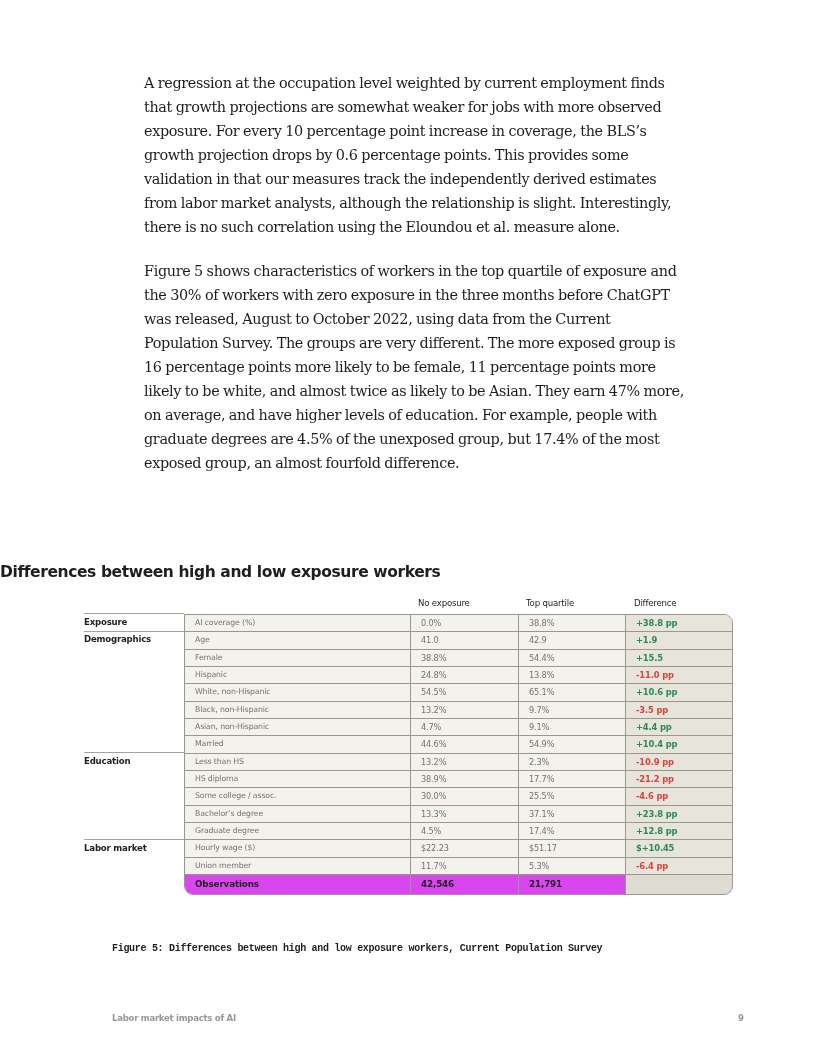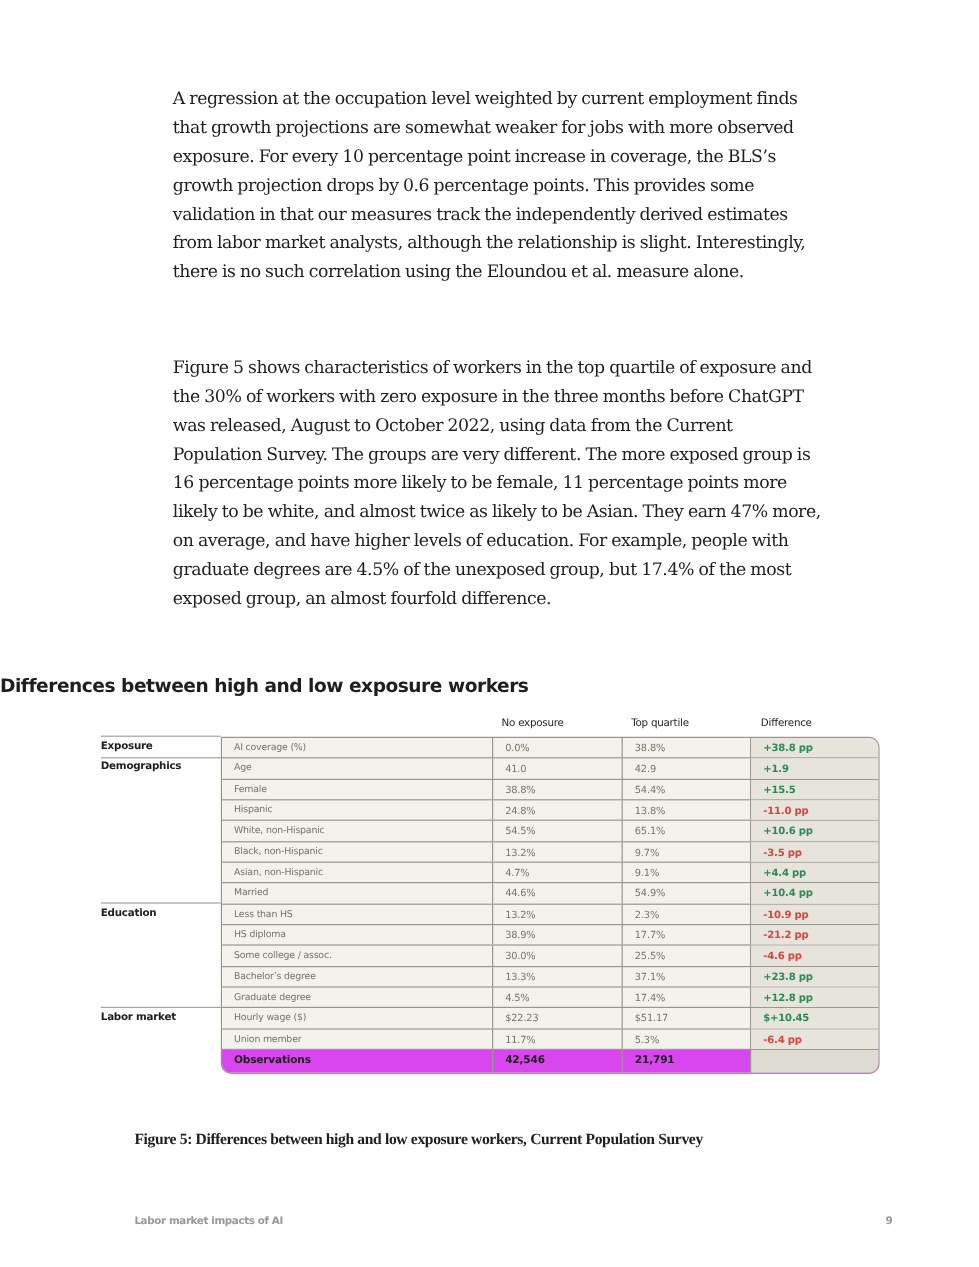--- a/index.html
+++ b/index.html
@@ -6,21 +6,21 @@
   html, body { width: 816px; height: 1056px; background: #ffffff; }
   body { position: relative; font-family: "Liberation Sans", sans-serif; color: #1f1e1c; }
 
   .body-text {
     position: absolute; left: 144px; width: 540px;
     font-family: "DejaVu Serif", "Liberation Serif", serif;
     font-size: 14.4px; line-height: 24px; color: #1f1e1c;
     letter-spacing: -0.35px; word-spacing: -0.5px;
   }
   .p1 { top: 71px; }
-  .p2 { top: 259px; margin-top: 36px; }
+  .p2 { top: 259px; }
 
   .fig-title {
     position: absolute; top: 563px; left: 0; width: 816px; text-align: left;
     font-family: "DejaVu Sans", sans-serif; font-weight: bold; font-size: 15.5px;
     letter-spacing: -0.4px; color: #1f1e1c;
   }
 
   .col-heads { position: absolute; top: 598px; left: 0; width: 816px; height: 14px; }
   .col-head {
     position: absolute; font-family: "DejaVu Sans", sans-serif; font-size: 8.6px;
@@ -53,21 +53,21 @@
   .c-num2 { width: 107px; font-size: 8.2px; }
   .c-diff { flex: 1; background: #e7e4dc; font-size: 8.4px; font-weight: bold; }
   .pos { color: #2e8a55; }
   .neg { color: #d8453b; }
   .obs-row { background: #d946ef; height: 19px; align-items: center; }
   .obs-row .cell { color: #1f1e1c; font-weight: bold; font-size: 8.8px; line-height: 18px; }
   .obs-row .c-diff { background: #dedbd2; }
 
   .caption { position: absolute; left: 72px; top: 942px; width: 680px; }
   .caption-title {
-    font-family: Liberation Serif, serif; font-weight: bold; font-size: 13px;
+    font-family: Liberation Mono, monospace; font-weight: bold; font-size: 10px;
     color: #1f1e1c; letter-spacing: -0.3px; line-height: 14px; padding-left: 40px;
   }
   .caption-text {
     font-family: "DejaVu Sans", sans-serif; font-size: 9.6px;
     color: #3c3a36; letter-spacing: -0.3px; line-height: 14px;
   }
 
   .footer-left {
     position: absolute; left: 72px; top: 1013px;
     font-family: "DejaVu Sans", sans-serif; font-weight: bold; font-size: 8.6px;

